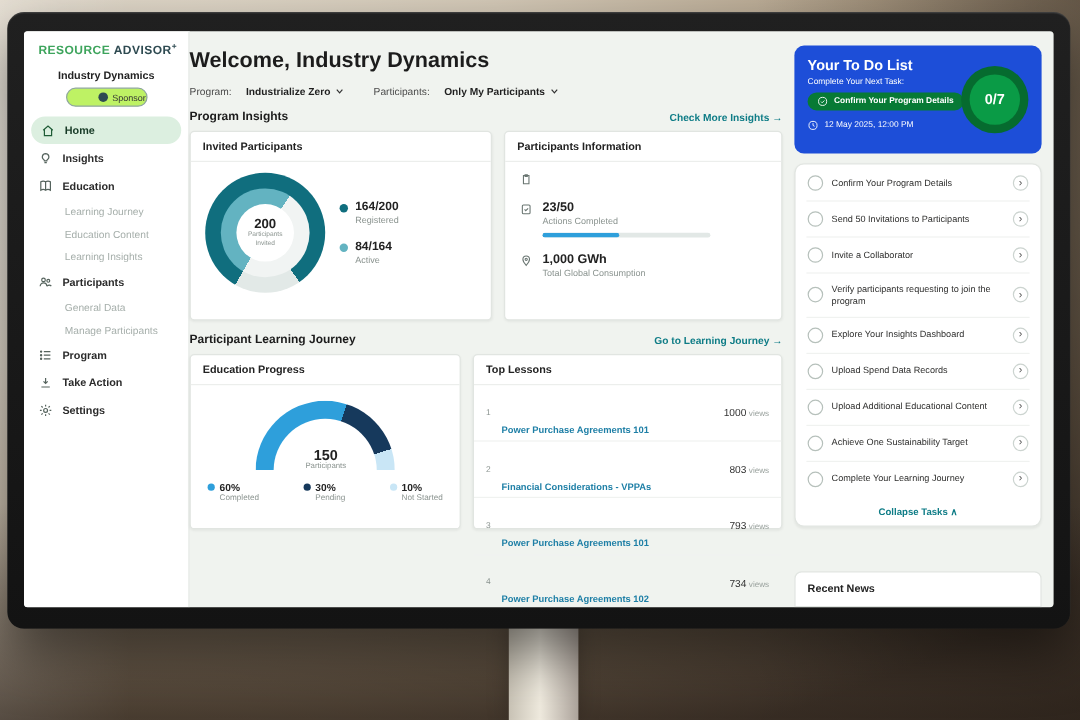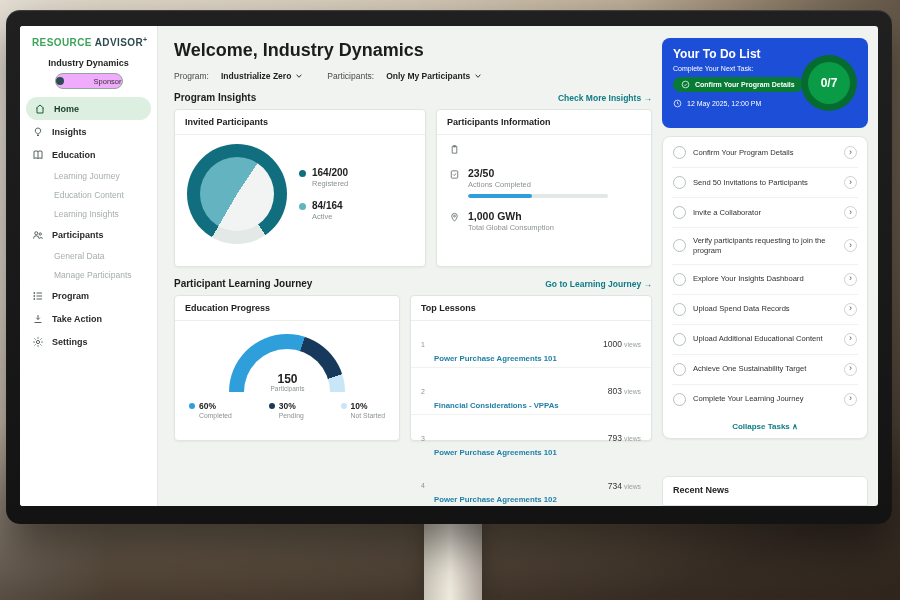--- a/index.html
+++ b/index.html
@@ -27,33 +27,33 @@
           display:flex;}
 
   
   .sidebar{width:138px;flex-shrink:0;background:#fff;border-right:1px solid #e2e6e2;
            padding:10px 0 0;box-sizing:border-box;}
   .logo{padding:0 12px;font-size:10px;font-weight:bold;letter-spacing:.4px;white-space:nowrap;}
   .logo .res{color:#3DA45C;} .logo .adv{color:#2f4b52;}
   .logo sup{font-size:7px;color:#2f4b52;}
   .org{text-align:center;font-size:9px;font-weight:bold;color:#232323;margin-top:10px;}
   .sponsor{margin:5px auto 8px;width:66px;border:1.2px solid #8fa79d;border-radius:10px;
-           font-size:7.5px;color:#333;display:flex;align-items:center;justify-content:space-between;
-           gap:4px;padding:2.5px 0;cursor:pointer;background:#f0abfc;}
+           font-size:7.5px;color:#333;display:flex;align-items:center;justify-content:flex-end;
+           gap:4px;padding:2.5px 0;cursor:pointer;background:#bef264;}
   .sponsor .sdot{width:8px;height:8px;border-radius:50%;background:#2f4b52;}
   .nav{margin-top:2px;}
   .nav-item{display:flex;align-items:center;gap:8px;padding:5.5px 12px;font-size:9px;
             color:#2b2b2b;font-weight:bold;cursor:pointer;}
   .nav-item svg{width:12px;height:12px;color:#55635d;flex-shrink:0;}
   .nav-item.active{background:#dcefe0;border-radius:13px;margin:0 6px;padding:5.5px 8px;color:#173a26;}
   .nav-item.active svg{color:#1f5c36;}
   .nav-item.sub{padding:4.5px 12px 4.5px 34px;color:#a5aeaa;font-weight:normal;font-size:8.5px;}
 
   
-  .main{flex:1;min-width:0;padding:8px 10px 0 16px;box-sizing:border-box;}
+  .main{flex:1;min-width:0;padding:8px 10px 0 0;box-sizing:border-box;}
   .welcome{font-size:18px;font-weight:bold;color:#1c1c1c;margin:6px 0 10px;}
   .filters{display:flex;gap:24px;align-items:center;}
   .filter{display:flex;align-items:center;font-size:8.5px;color:#4a4a4a;cursor:pointer;}
   .filter .val{font-weight:bold;color:#1f1f1f;margin-left:12px;}
   .filter svg{width:8px;height:8px;margin-left:4px;color:#333;}
   .section-row{display:flex;justify-content:space-between;align-items:center;margin:11px 0 6px;}
   .section-title{font-size:10px;font-weight:bold;color:#1c1c1c;}
   .section-link{font-size:8.5px;font-weight:bold;color:#0E7C86;cursor:pointer;white-space:nowrap;}
   .cards{display:flex;gap:10px;}
   .card{background:#fff;border:1px solid #e1e5e1;border-radius:4px;
@@ -258,20 +258,24 @@
     </div>
 
     <div class="cards">
 
       <div class="card card-invited">
         <div class="card-title">Invited Participants</div>
         <div class="inv-body">
           <div class="donut">
             <div class="ring ring-outer" style="background: conic-gradient(from 210deg, rgb(16, 110, 126) 0deg, rgb(16, 110, 126) 82%, rgb(226, 233, 231) 82%, rgb(226, 233, 231) 100%);"></div>
             <div class="ring ring-inner" style="background: conic-gradient(from 210deg, rgb(99, 179, 193) 0deg, rgb(99, 179, 193) 51%, rgb(241, 244, 243) 51%, rgb(241, 244, 243) 100%);"></div>
+            <div class="donut-hole">
+              <span class="dv">200</span>
+              <span class="dl">Participants Invited</span>
+            </div>
           </div>
           <div class="donut-legend">
             <div class="leg-item">
               <span class="leg-dot" style="background: rgb(16, 110, 126);"></span>
               <span>
                 <div class="leg-val">164/200</div>
                 <div class="leg-lbl">Registered</div>
               </span>
             </div>
             <div class="leg-item">

